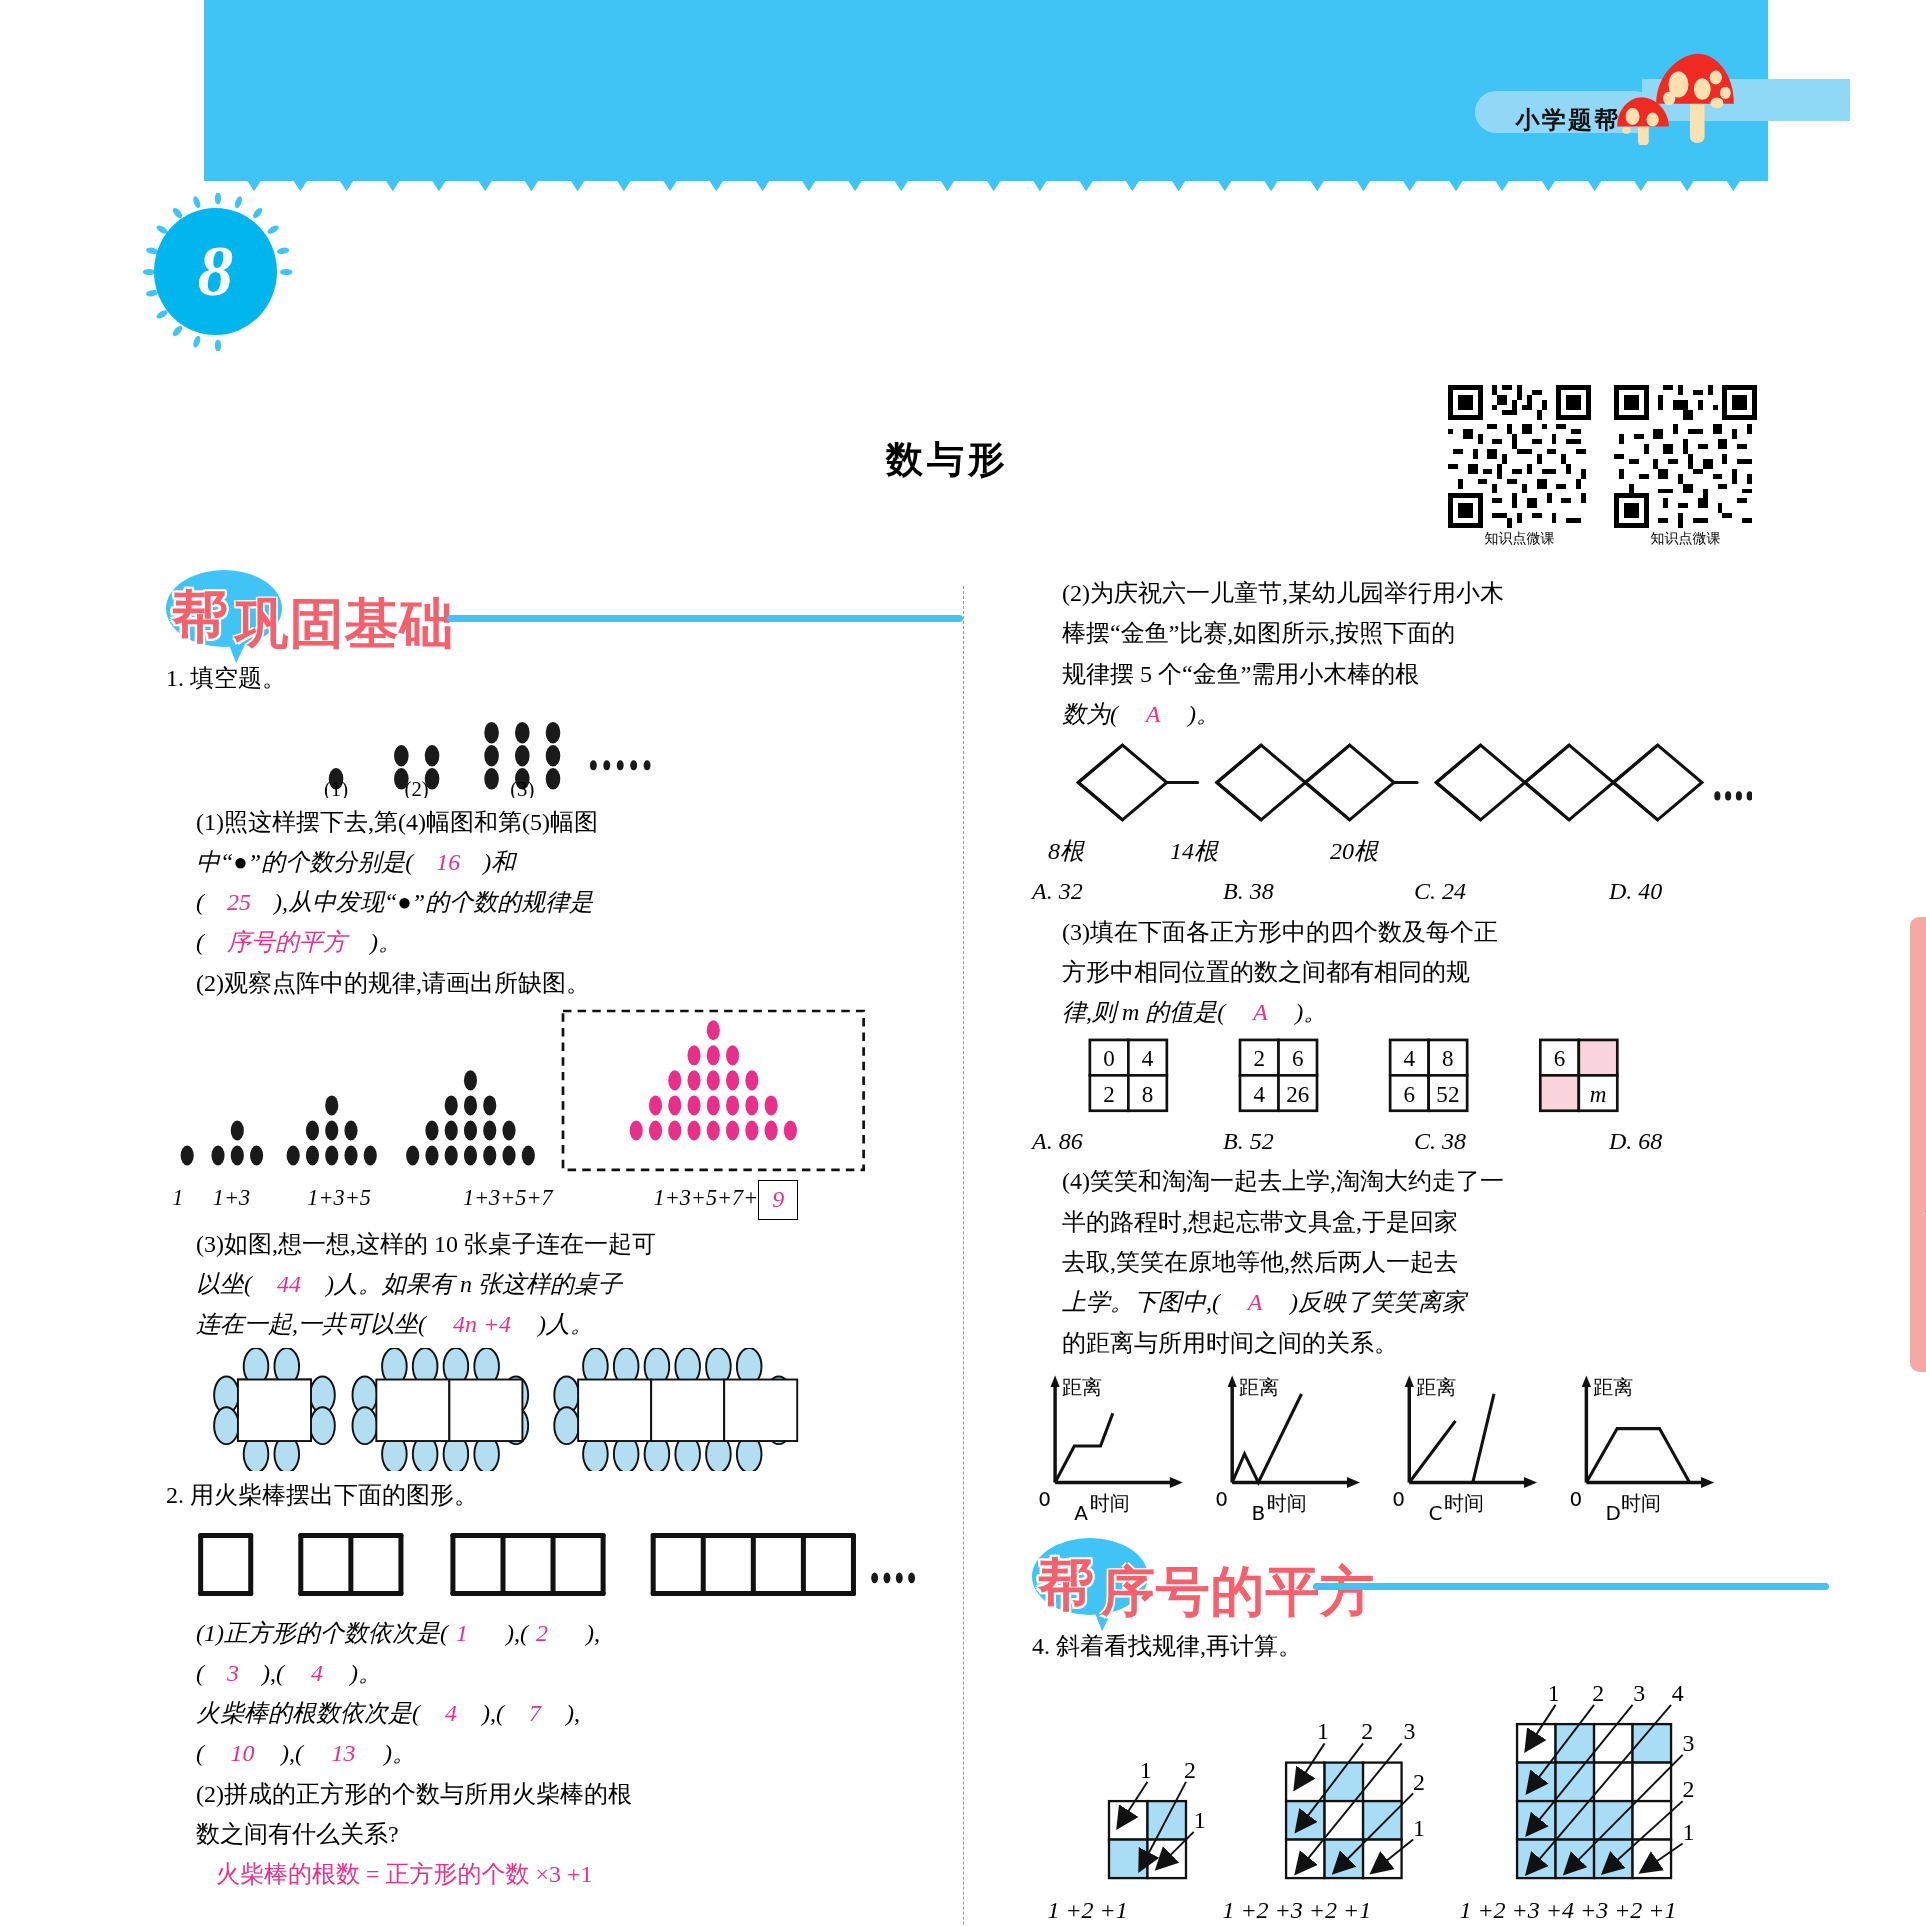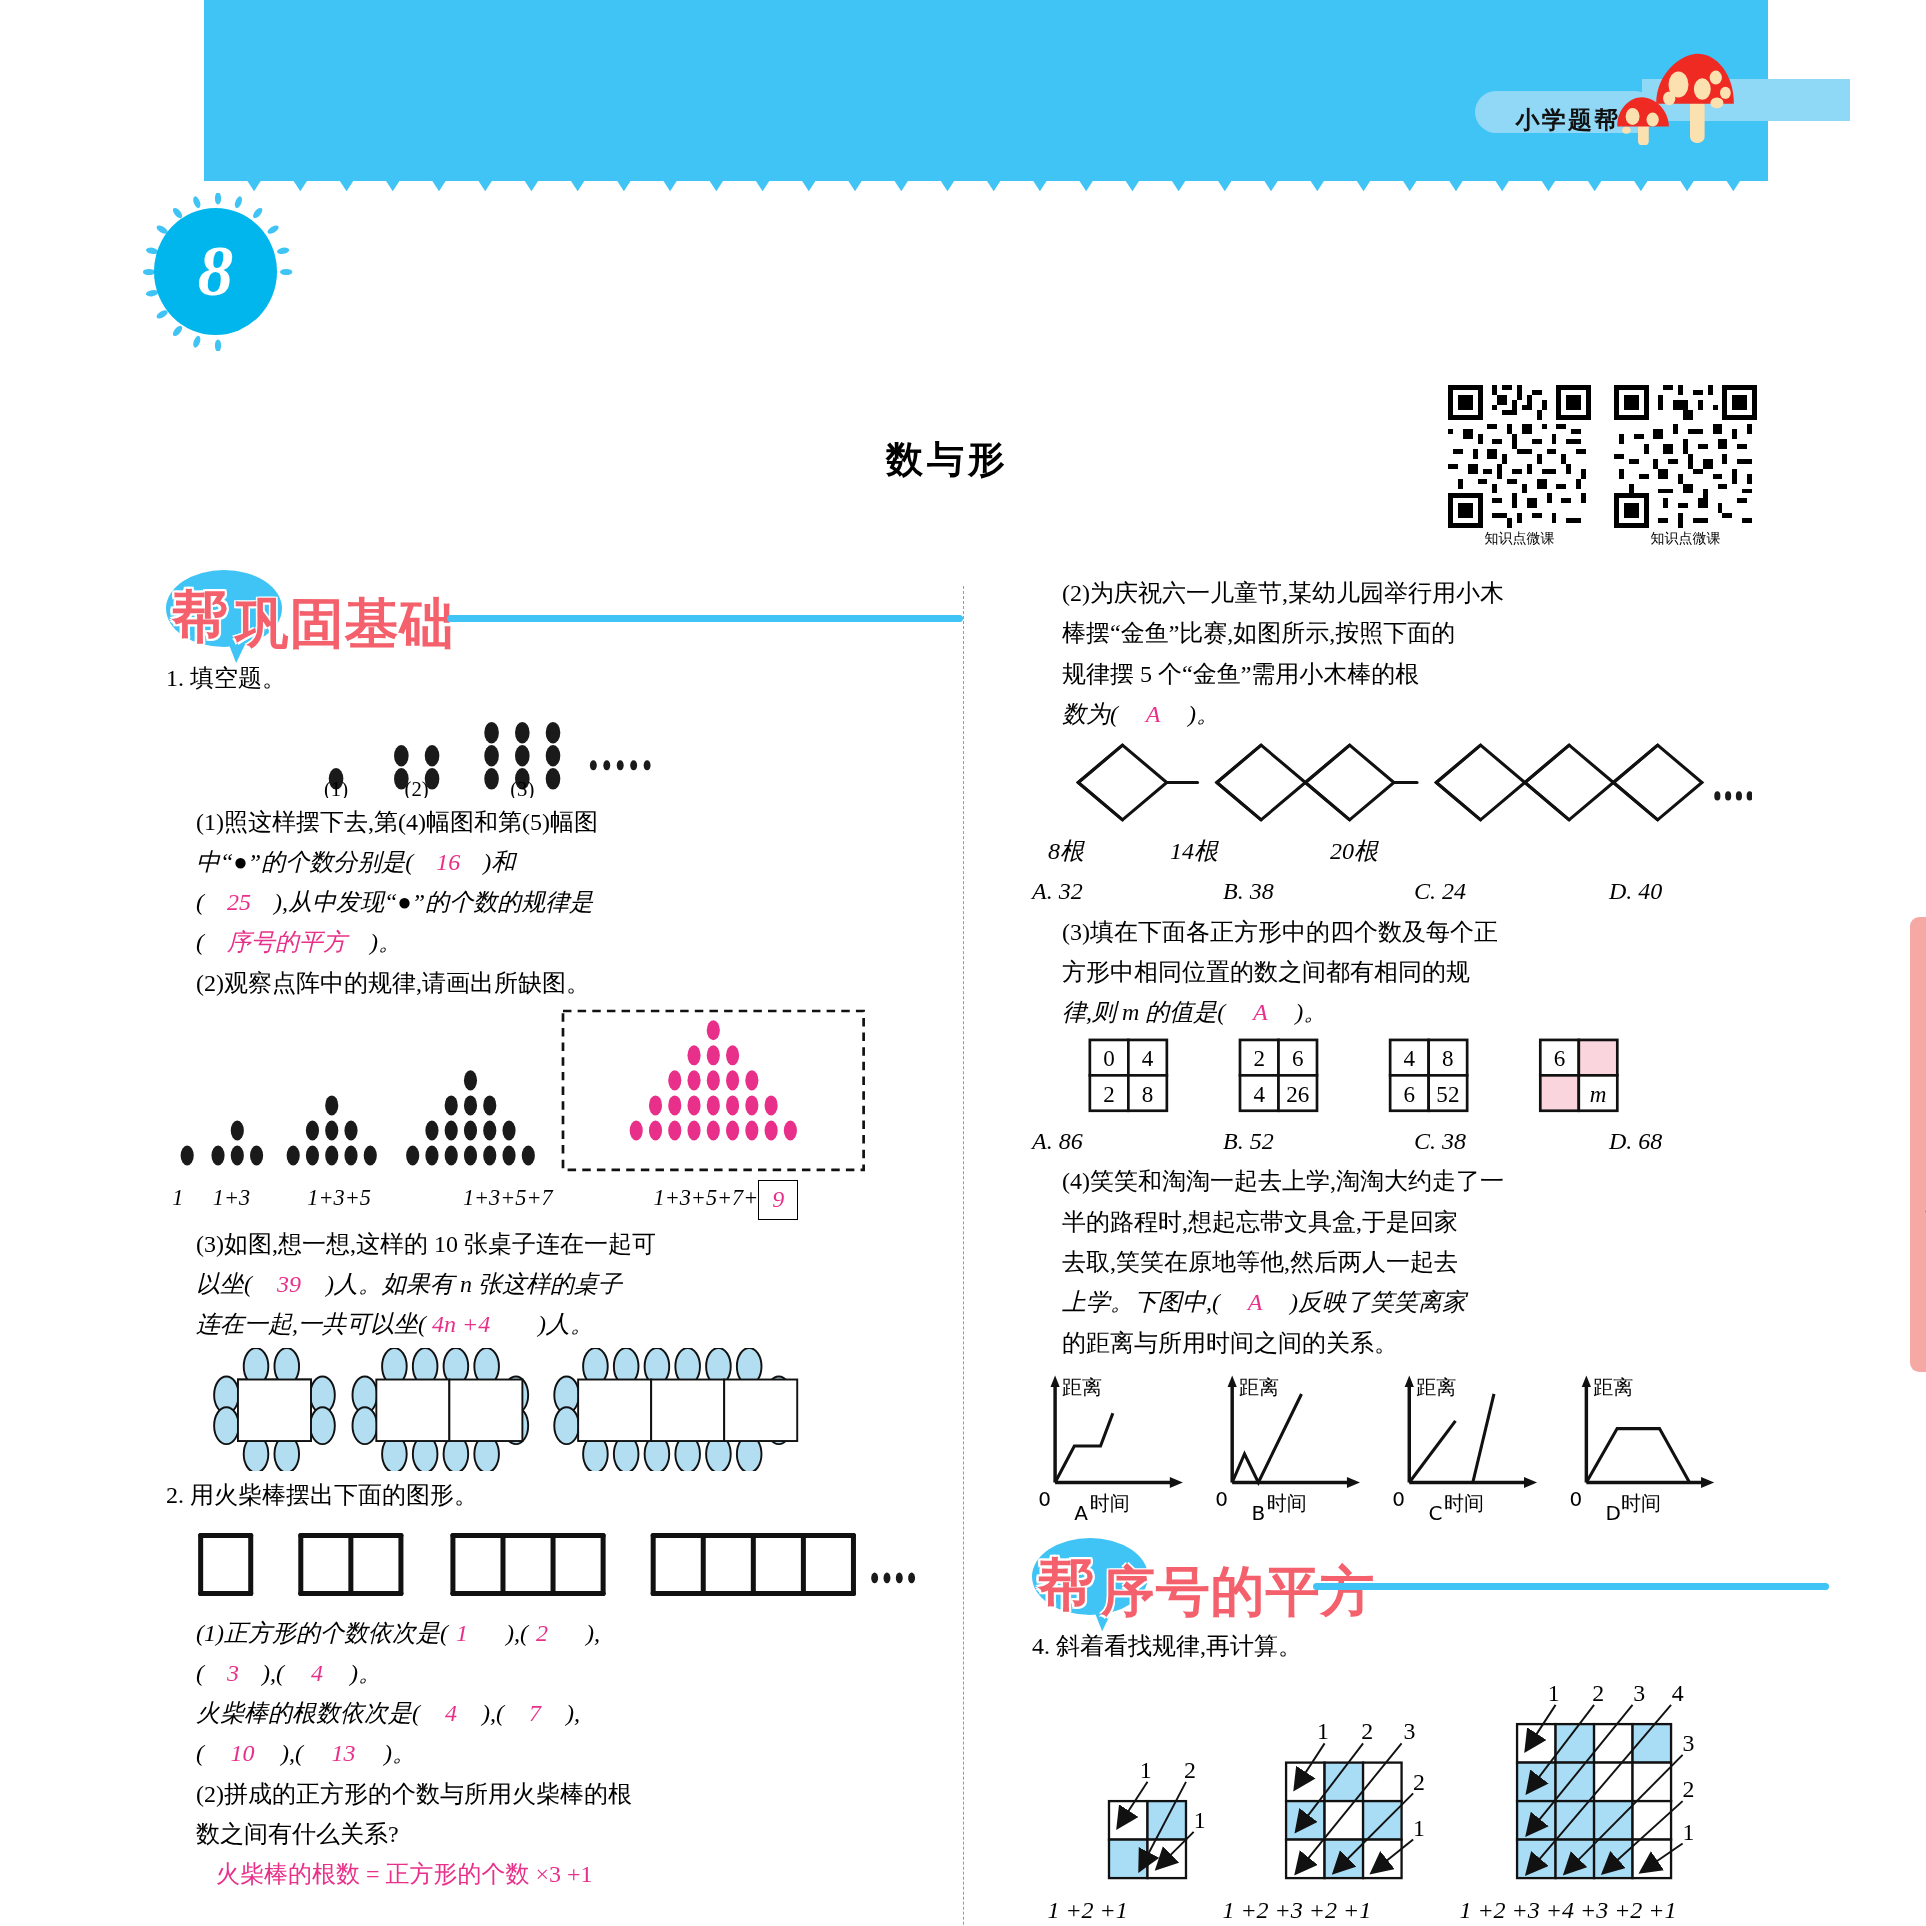--- a/index.html
+++ b/index.html
@@ -510,26 +510,26 @@
     <span style="display:inline-block;width:35px">1</span>
     <span style="display:inline-block;width:89px">1+3</span>
     <span style="display:inline-block;width:150px">1+3+5</span>
     <span style="display:inline-block;width:185px">1+3+5+7</span>
     <span>1+3+5+7+</span><span class="boxed9">9</span>
   </div>
 
   <div class="q sub">(3)如图,想一想,这样的 10 张桌子连在一起可</div>
   <div class="q ind nowrap">
     <span>以坐(</span>
-    <span style="display:inline-block;width:62px;text-align:center" class="ans">39</span>
+    <span style="display:inline-block;width:62px;text-align:center" class="ans">44</span>
     <span>)人。如果有 n 张这样的桌子</span>
   </div>
   <div class="q ind nowrap">
     <span>连在一起,一共可以坐(</span>
-    <span style="display:inline-block;width:100px;" class="ans">4n +4</span>
+    <span style="display:inline-block;width:100px;text-align:center" class="ans">4n +4</span>
     <span>)人。</span>
   </div>
 
   <div class="fig">
     <svg width="732" height="123" viewBox="0 0 1900 320">
       <g stroke="#111" stroke-width="5">
 
         <rect x="185" y="82" width="190" height="160" fill="#fff"></rect>
         <g fill="#b3def2">
           <ellipse cx="232" cy="48" rx="32" ry="48"></ellipse>

